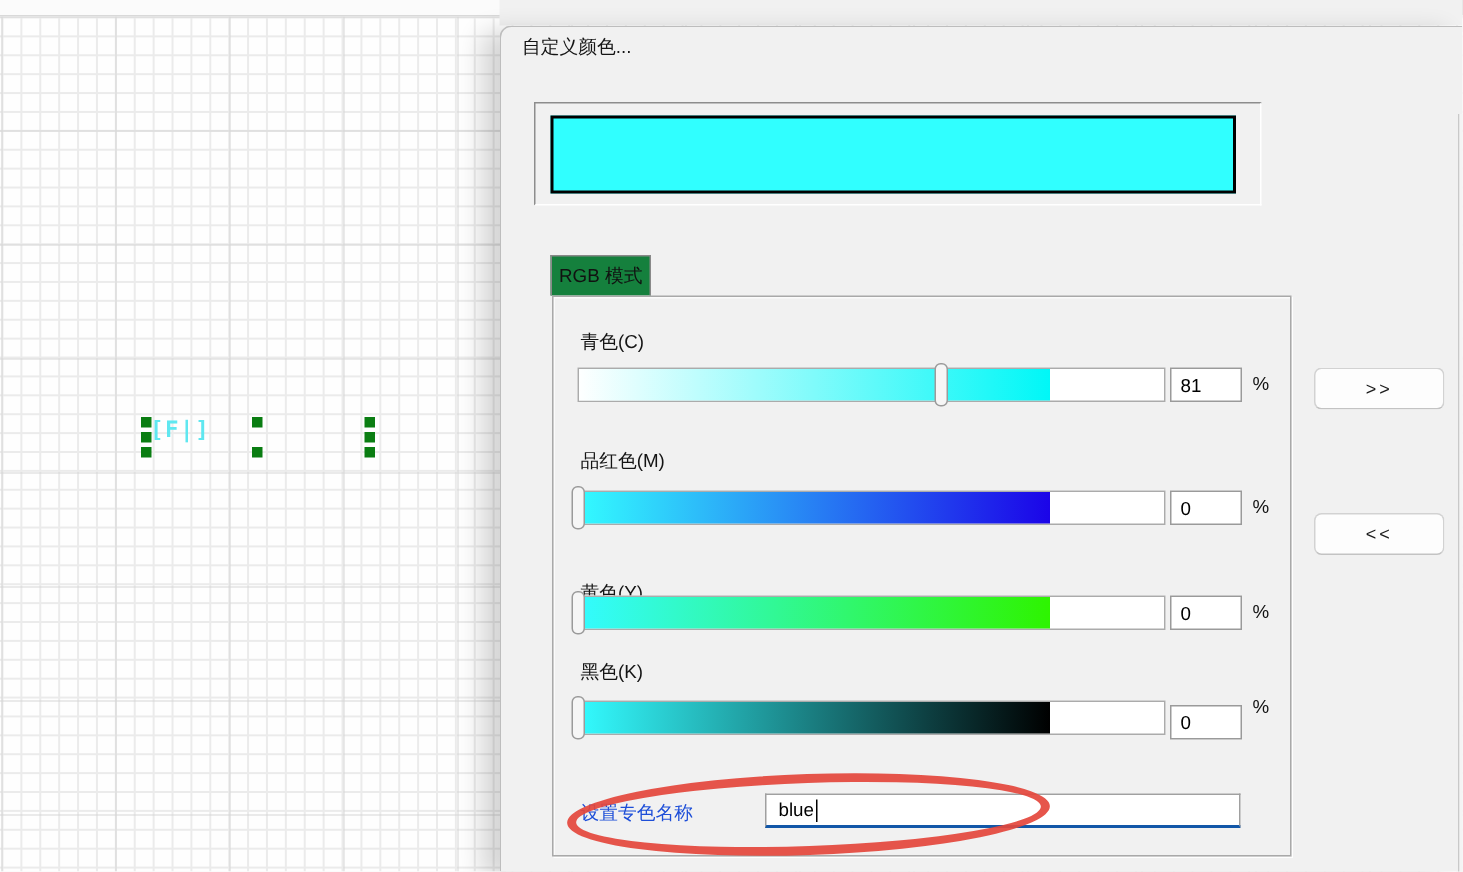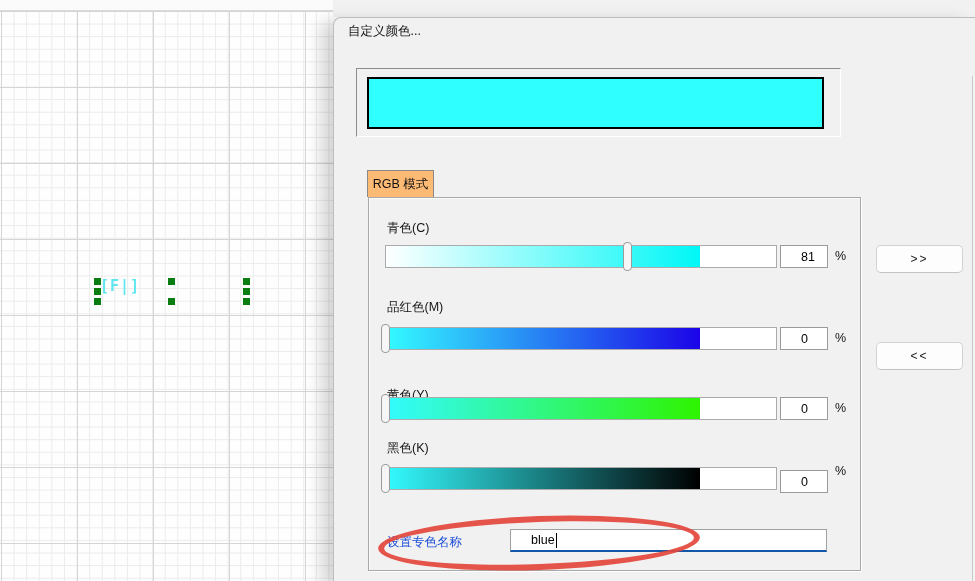--- a/index.html
+++ b/index.html
@@ -40,47 +40,47 @@
   .dlg-title { position:absolute; left:14px; top:5px; font-size:12.5px; color:#151515; }
 
   .preview-frame { position:absolute; left:22px; top:50px; width:485px; height:69px;
     background:#f1f1f1; border:1px solid; border-color:#8d8d8d #ffffff #ffffff #8d8d8d; }
   .preview-swatch { position:absolute; left:10px; top:8px; width:457px; height:52px;
     border:2px solid #000000; }
 
   .tab { position:absolute; display:flex; align-items:center; justify-content:center;
     font-size:12.5px; color:#111; border:1px solid #898989; border-bottom:none;
     background:#f1f1f1; }
-  .tab-rgb { left:33px; top:152px; width:67px; height:27px; z-index:1; background:#fdba74; }
+  .tab-rgb { left:33px; top:152px; width:67px; height:27px; z-index:1; background:#15803d; }
   .tab-cmyk { left:100px; top:148px; width:84px; height:32px; z-index:3; }
 
   .groupbox { position:absolute; left:34px; top:179px; width:493px; height:374px;
     border:1px solid #a9a9a9; z-index:2;
     box-shadow:1px 1px 0 rgba(255,255,255,.9), inset 1px 1px 0 rgba(255,255,255,.7); }
 
   .sl-label { position:absolute; left:18px; font-size:12.5px; color:#141414;text-align:right; }
   .track { position:absolute; left:16px; width:392px; height:23px;
     background:#ffffff; border:1px solid #ababab; }
   .grad { position:absolute; left:0; top:0; width:314px; height:21px; }
   .grad-c { background:linear-gradient(90deg,#feffff,#00f7f7); }
   .grad-m { background:linear-gradient(90deg,#33fbff,#1b04e8); }
   .grad-y { background:linear-gradient(90deg,#33fbff,#2ef400); }
   .grad-k { background:linear-gradient(90deg,#33fbff,#0d3d3f 75%,#000000); }
   .sl-handle { position:absolute; top:-4px; width:9px; height:29px;
     background:#f6f6f6; border:1px solid #9b9b9b; border-radius:4px; }
   .h-81 { left:237px; }  .h-0 { left:-5px; }
   .val-box { position:absolute; left:411px; width:48px; height:23px;
     background:#ffffff; border:1px solid #9a9a9a; font-size:12.5px; color:#000;
-    display:flex; align-items:center; padding-left:20px; }
+    display:flex; align-items:center; padding-left:6px; }
   .pct { position:absolute; left:466px; font-size:12.5px; color:#111; }
 
   .name-label { position:absolute; left:18px; top:336px; font-size:12.5px; color:#1d4ed8; }
   .name-input { position:absolute; left:141px; top:331px; width:317px; height:23px;
     background:#ffffff; border:1px solid #a0a0a0; border-bottom:2px solid #1257a8;
-    font-size:12.5px; display:flex; align-items:center; padding-left:20px; }
+    font-size:12.5px; display:flex; align-items:center; padding-left:8px; }
   .caret { display:inline-block; width:1px; height:15px; background:#000; margin-left:1px; }
 
   .win-btn { position:absolute; left:542px; width:87px; height:28px;
     background:#fdfdfd; border:1px solid #d2d2d2; border-bottom-color:#c3c3c3;
     border-radius:5px; font-size:12px; letter-spacing:2px; color:#1a1a1a;
     display:flex; align-items:center; justify-content:center; }
   .btn-fwd { top:227px; }  .btn-back { top:324px; }
 
   .right-line { position:absolute; left:638px; top:58px; width:1px; height:506px;
     background:#c9c9c9; }

